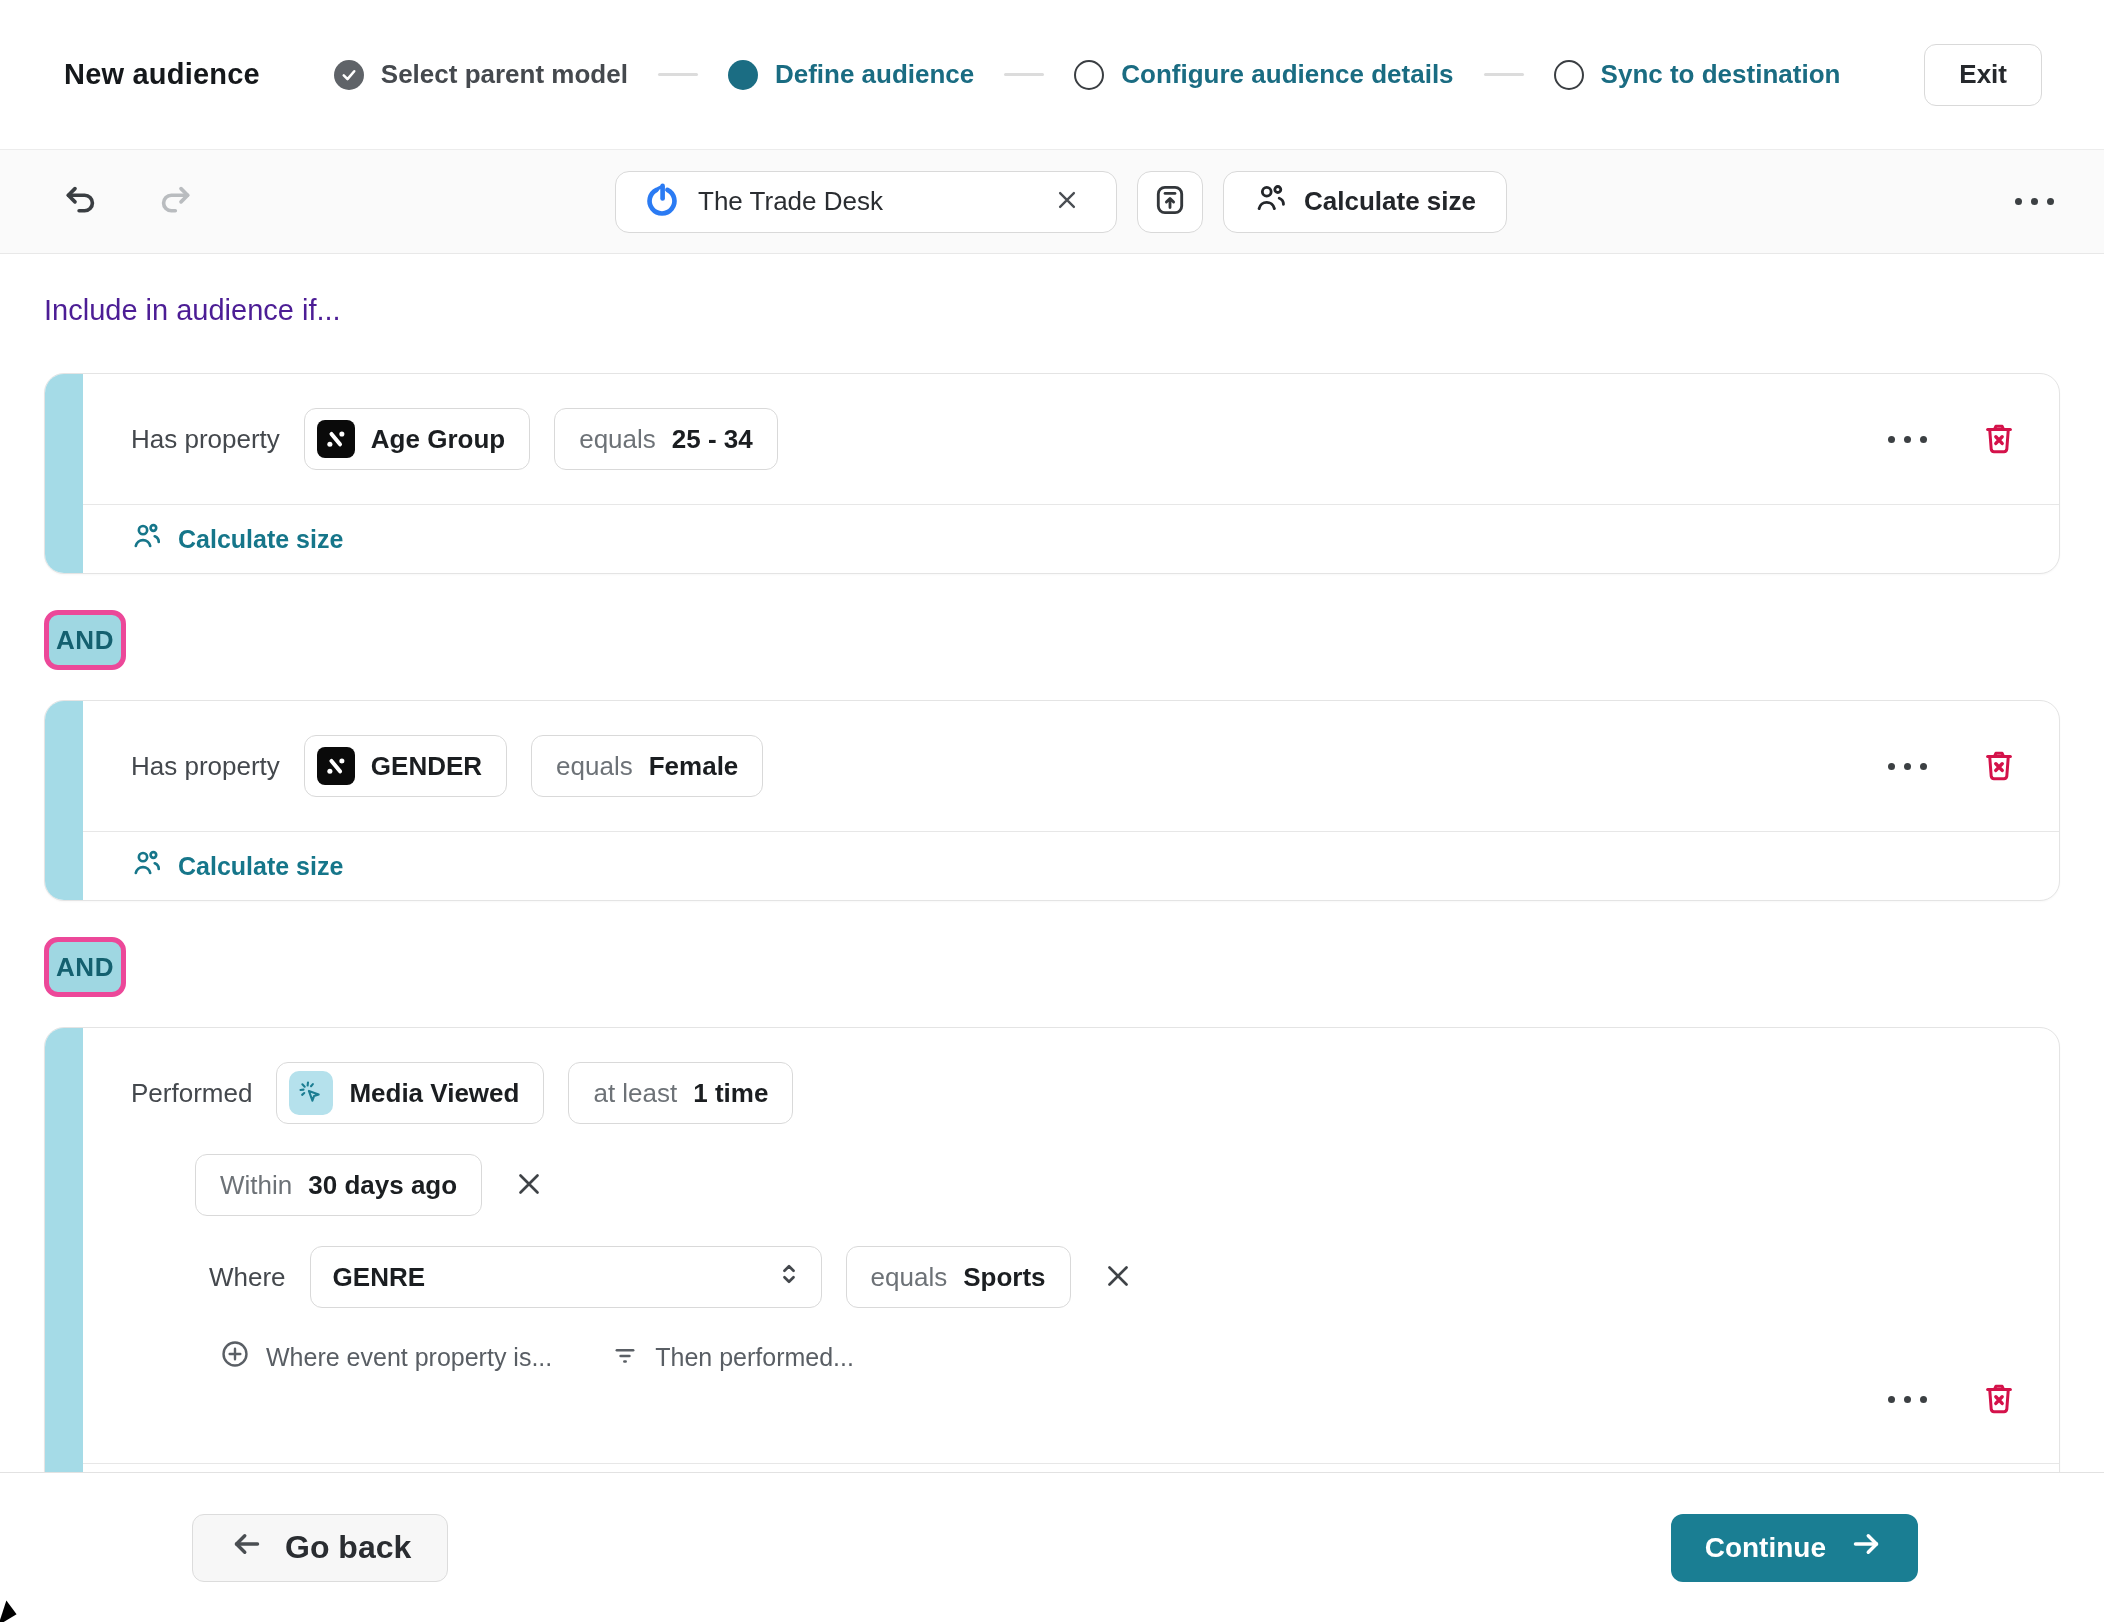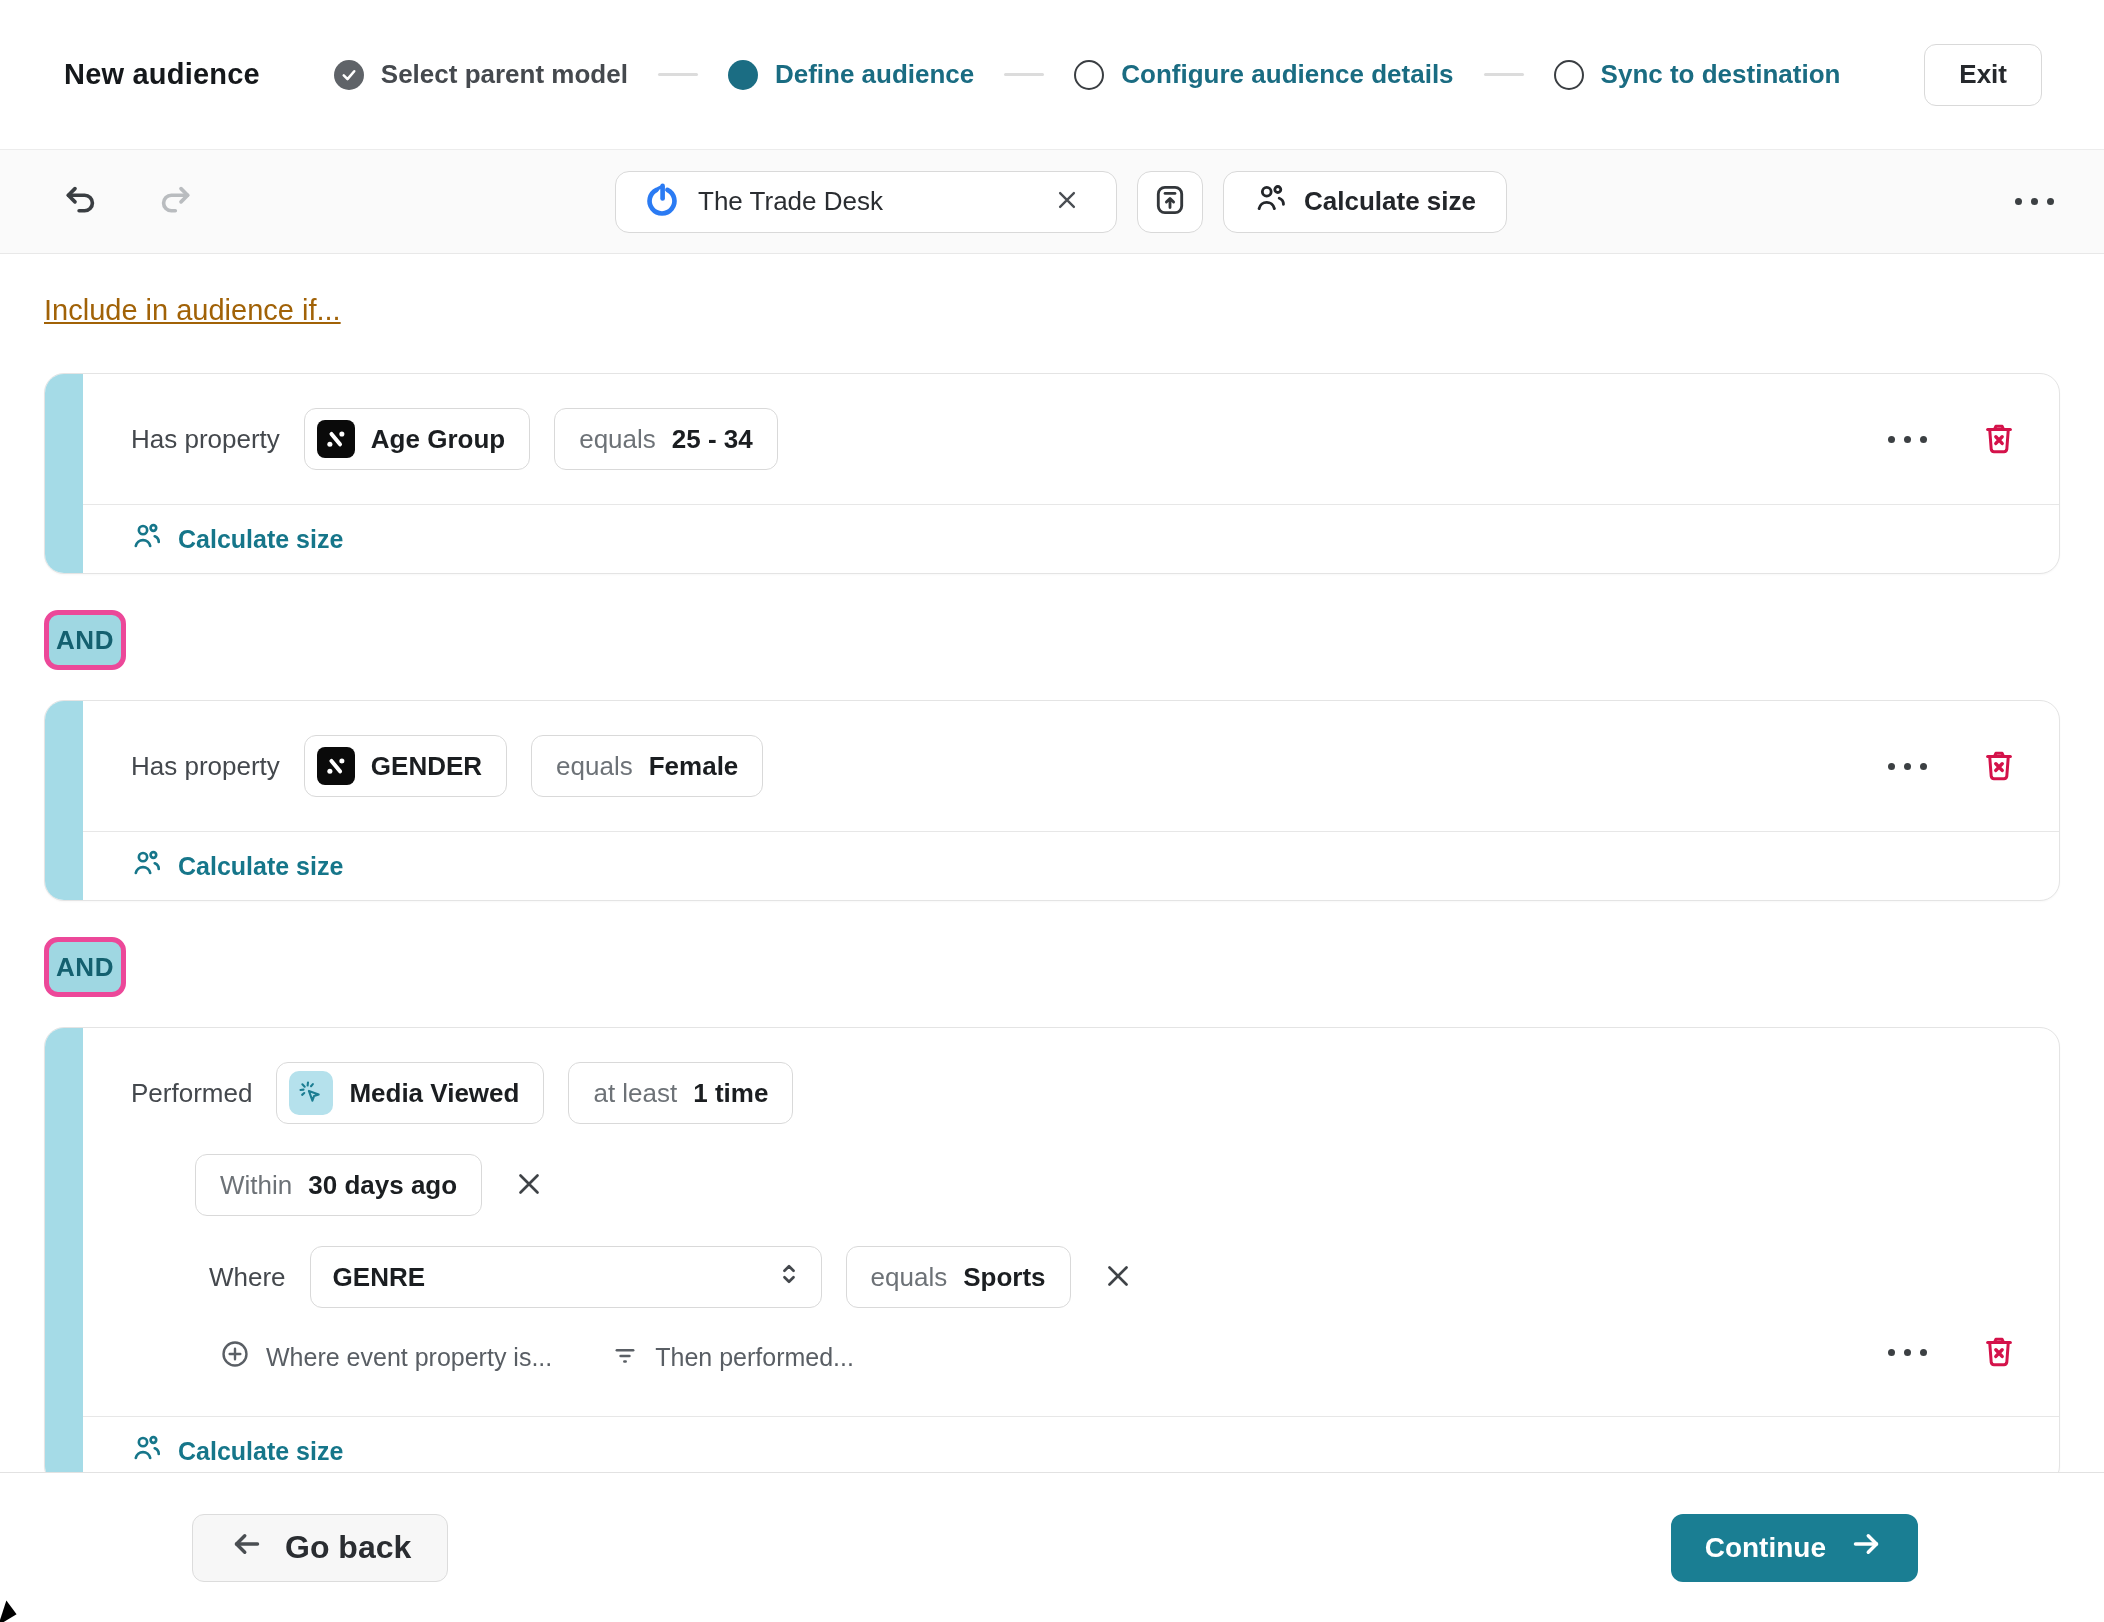--- a/index.html
+++ b/index.html
@@ -52,21 +52,21 @@
     height:62px; background:#fff; border:1px solid #d9d9d9; border-radius:14px;
     display:flex; align-items:center; gap:16px; padding:0 30px; cursor:pointer;
     font-size:26px; font-weight:600; color:#23262a;
   }
   .toolbar-right { flex:1; display:flex; justify-content:flex-end; align-items:center; }
   .ellipsis { display:flex; gap:9px; padding:10px; cursor:pointer; }
   .ellipsis i { width:7px; height:7px; border-radius:50%; background:#3c4043; }
 
   
   .content { flex:1; padding:0 44px; overflow:hidden; }
-  .include-heading { margin-top:40px; margin-bottom:46px; font-size:29px; font-weight:500; color:#a16207;text-decoration:underline; }
+  .include-heading { margin-top:40px; margin-bottom:46px; font-size:29px; font-weight:500; color:#4c1d95; }
 
   .clause-card {
     border:1px solid #e4e4e4; border-radius:20px; background:#fff; display:flex; overflow:hidden;
     box-shadow:0 1px 2px rgba(0,0,0,0.03);
   }
   .accent-bar { width:38px; flex:none; background:#a5dbe7; }
   .clause-content { flex:1; display:flex; flex-direction:column; }
   .clause-row { display:flex; align-items:center; gap:24px; padding:34px 38px 34px 48px; }
   .clause-label { font-size:26px; color:#44484d; }
   .row-icons { margin-left:auto; display:flex; align-items:center; gap:40px; }
@@ -91,21 +91,21 @@
   .calc-row { border-top:1px solid #e7e7e7; padding:15px 48px; display:flex; align-items:center; }
   .calc-link { display:inline-flex; align-items:center; gap:15px; color:#16768a; font-size:25px; font-weight:600; cursor:pointer; }
 
   .and-chip {
     margin:36px 0 30px 0; width:82px; height:60px; background:#9fd7e2; border:5px solid #ec4899;
     border-radius:14px; display:flex; align-items:center; justify-content:center;
     font-size:26px; font-weight:700; color:#14606f; letter-spacing:.5px; cursor:pointer;
   }
 
   
-  .clause-body { display:flex; align-items:flex-end; padding:34px 38px 40px 48px; }
+  .clause-body { display:flex; align-items:flex-start; padding:34px 38px 40px 48px;flex-direction:column; }
   .event-rows { flex:1; display:flex; flex-direction:column; gap:30px; }
   .event-row { display:flex; align-items:center; gap:24px; }
   .indent-1 { margin-left:64px; }
   .indent-2 { margin-left:78px; }
   .indent-3 { margin-left:88px; }
   .x-btn { background:none; border:none; cursor:pointer; display:flex; padding:6px; }
   .genre-select {
     width:512px; height:62px; border:1px solid #d9d9d9; border-radius:12px; background:#fff;
     display:flex; align-items:center; justify-content:space-between; padding:0 16px 0 22px;
     font-size:26px; font-weight:600; color:#1b1e21; cursor:pointer;

